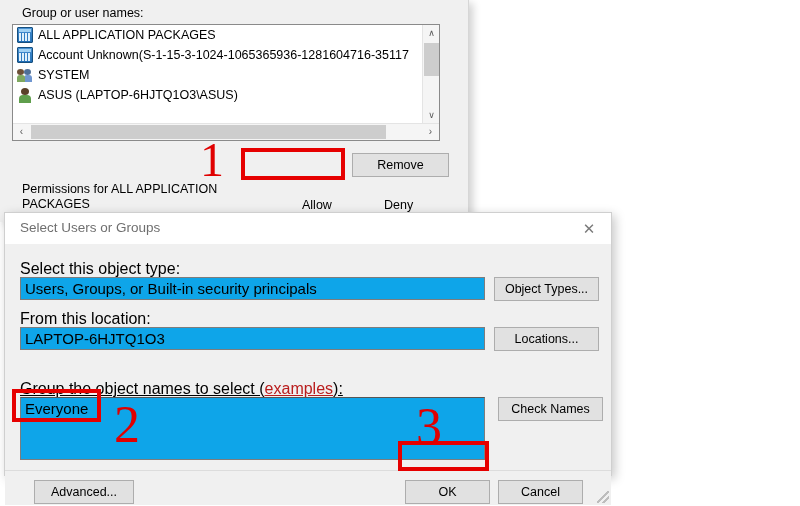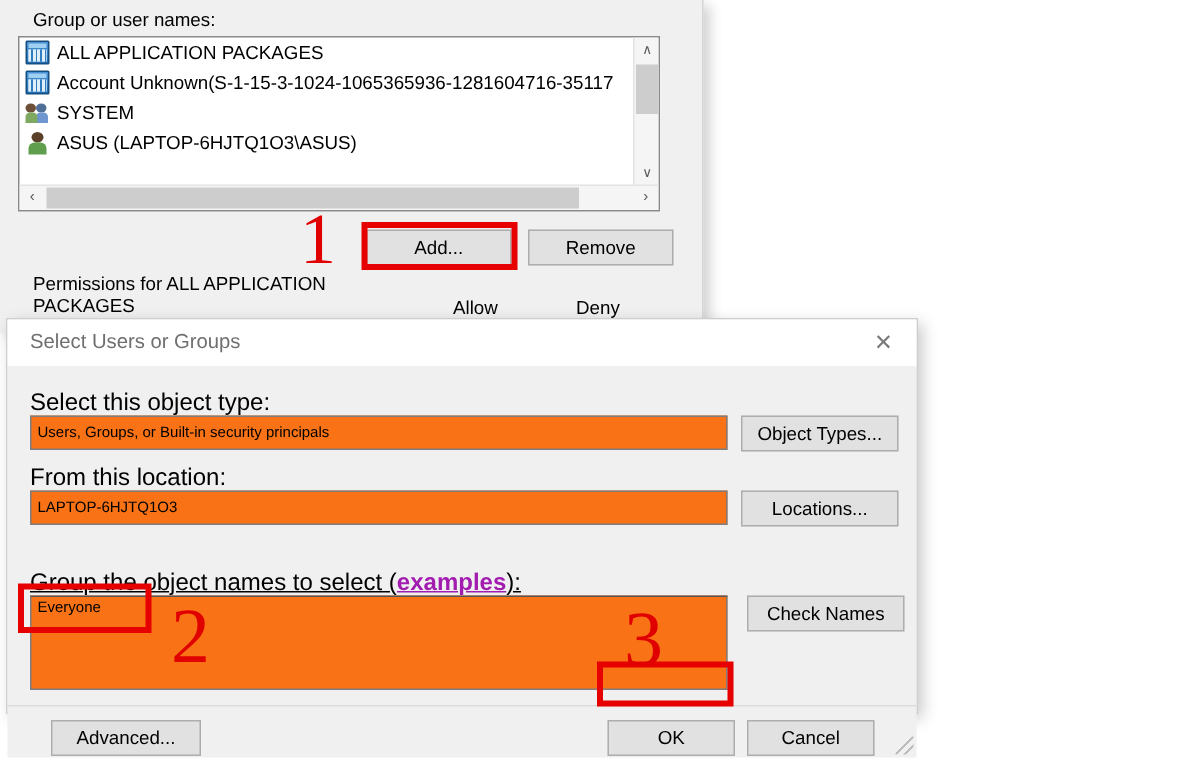--- a/index.html
+++ b/index.html
@@ -306,24 +306,24 @@
 
   .dlg-label {
     position: absolute;
     font-size: 16px;
     color: #000;
     white-space: nowrap;
   }
 
   .dlg-field {
     position: absolute;
-    background: #f97316;
+    background: #0ea5e9;
     border: 1px solid #7d7d7d;
     box-sizing: border-box;
-    font-size: 10px;
+    font-size: 15px;
     color: #000;
     display: flex;
     align-items: center;
     padding-left: 4px;
   }
 
   .dlg-btn {
     position: absolute;
     background: #e1e1e1;
     border: 1px solid #adadad;
@@ -340,21 +340,21 @@
   #lbl-objtype  { left: 15px; top: 16px; }
   #fld-objtype  { left: 15px; top: 33px; width: 465px; height: 23px; }
   #btn-objtypes { left: 489px; top: 33px; width: 105px; height: 24px; }
 
   #lbl-location { left: 15px; top: 66px; }
   #fld-location { left: 15px; top: 83px; width: 465px; height: 23px; }
   #btn-locations{ left: 489px; top: 83px; width: 105px; height: 24px; }
 
   #lbl-objnames { left: 15px; top: 136px; }
   #lbl-objnames .u { text-decoration: underline; }
-  #lbl-objnames .link { color: #a21caf; text-decoration: underline; font-weight: bold; }
+  #lbl-objnames .link { color: #b91c1c; text-decoration: underline; }
 
   #fld-objnames {
     left: 15px; top: 153px; width: 465px; height: 63px;
     align-items: flex-start;
     padding-top: 2px;
     border-top: 1px solid #565656;
   }
   #btn-checknames { left: 493px; top: 153px; width: 105px; height: 24px; }
 
   #dlg-sep {
@@ -450,21 +450,20 @@
       </div>
 
       <div id="h-scroll">
         <div class="h-arrow" id="h-scroll-left">‹</div>
         <div id="h-thumb"></div>
         <div class="h-arrow" id="h-scroll-right">›</div>
       </div>
 
     </div>
 
-    <div class="win-btn" id="add-btn">Add...</div>
 
     <div class="win-btn" id="remove-btn">Remove</div>
 
     <div class="parent-label" id="perm-label">Permissions for ALL APPLICATION PACKAGES</div>
 
     <div class="parent-label" id="allow-label">Allow</div>
 
     <div class="parent-label" id="deny-label">Deny</div>
 
     <div id="perm-table-top"></div>

